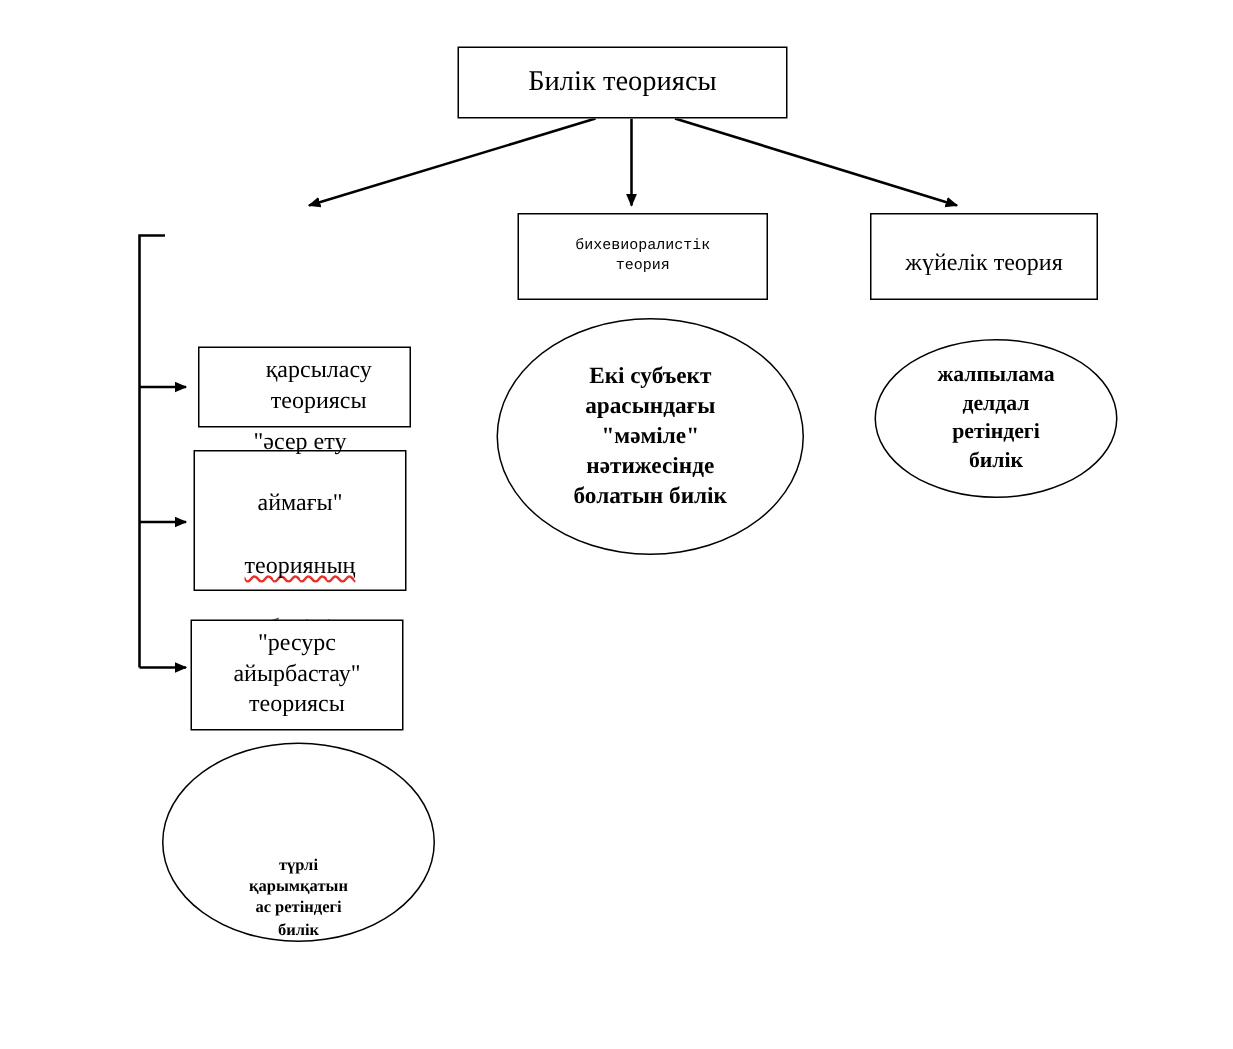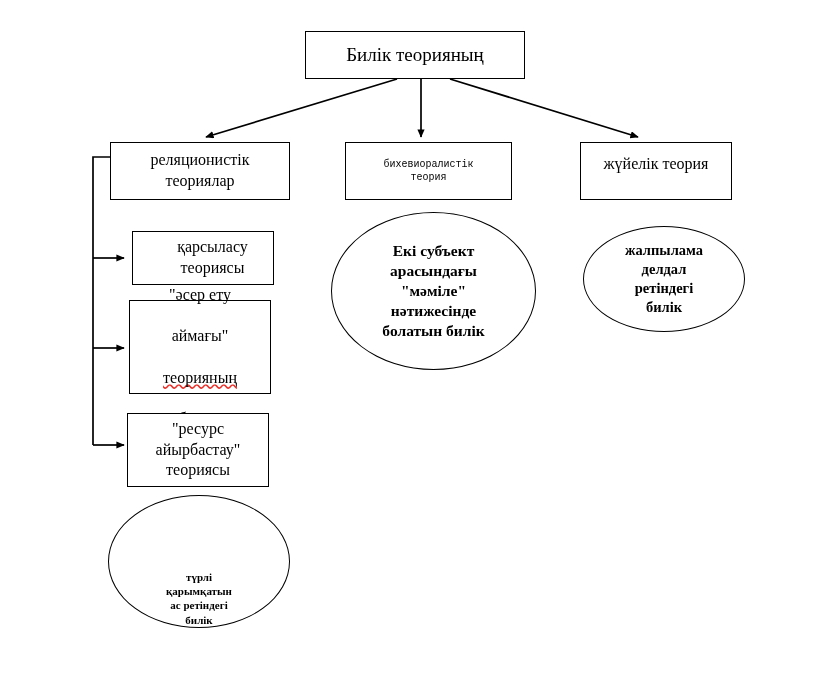--- a/index.html
+++ b/index.html
@@ -46,21 +46,21 @@
   }
   .node-label {
     display: block;
     width: 100%;
     line-height: 1.30;
     white-space: pre-line;
     padding: 0 4px;
     box-sizing: border-box;
   }
   .align-top {
-    align-items: flex-start;
+    align-items: center;
   }
   .align-top .node-label {
     padding-top: 11px;
   }
   
   .misspelled {
     text-decoration: underline wavy #e8312a;
     text-decoration-skip-ink: none;
     -webkit-text-decoration: underline wavy #e8312a;
   }
@@ -86,27 +86,23 @@
     <polyline points="110,157 93,157 93,445" fill="none" stroke="#000000" stroke-width="1.7"></polyline>
 
     <line x1="93" y1="258" x2="124" y2="258" stroke="#000000" stroke-width="1.7" marker-end="url(#arrowhead)"></line>
 
     <line x1="93" y1="348" x2="124" y2="348" stroke="#000000" stroke-width="1.7" marker-end="url(#arrowhead)"></line>
 
     <line x1="93" y1="445" x2="124" y2="445" stroke="#000000" stroke-width="1.7" marker-end="url(#arrowhead)"></line>
   </svg>
 
   <div class="node node-box" style="left:305px; top:31px; width:220px; height:48px; font-size:19px;">
-    <span class="node-label">Билік теорияның</span>
+    <span class="node-label">Билік теориясы</span>
   </div>
 
-  <div class="node node-box" style="left:110px; top:142px; width:180px; height:58px; font-size:16px;">
-    <span class="node-label">реляционистік
-теориялар</span>
-  </div>
 
   <div class="node node-box" style="left:132px; top:231px; width:142px; height:54px; font-size:16px;padding-left:19px;">
     <span class="node-label">қарсыласу
 теориясы</span>
   </div>
 
   <div class="node node-box" style="left:129px; top:300px; width:142px; height:94px; font-size:16px;">
     <span class="node-label">
       <span>"әсер ету</span><br>
       <span>аймағы"</span><br>

